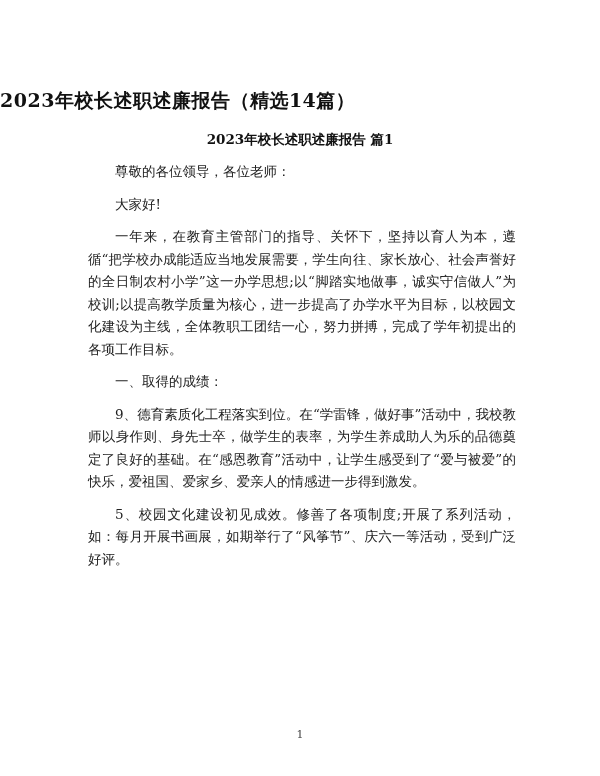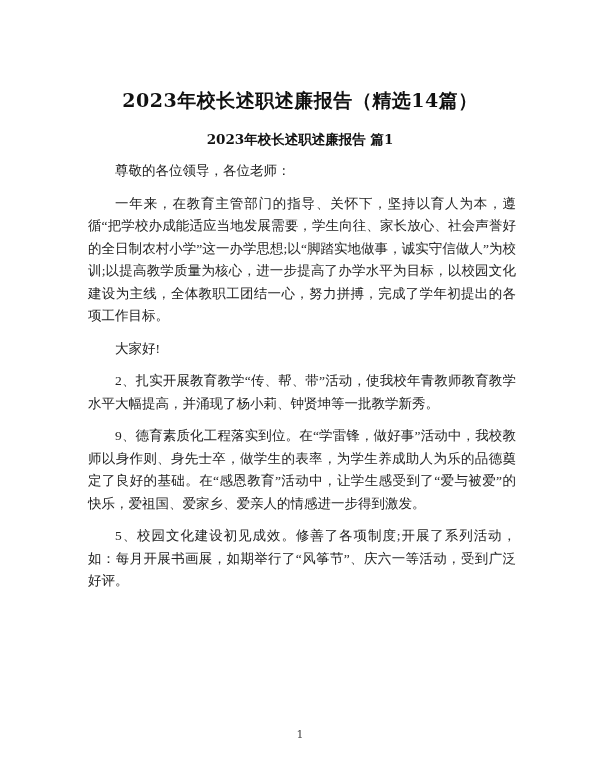--- a/index.html
+++ b/index.html
@@ -1,33 +1,33 @@
 <!DOCTYPE html>
 <html><head>
 <meta charset="utf-8">
 <style>
   html, body { margin:0; padding:0; background:#ffffff; }
   body { width:600px; height:776px; position:relative; overflow:hidden;
          font-family:"DejaVu Serif", "Liberation Serif", serif; color:#1a1a1a; }
-  .title { position:absolute; top:88px; left:0; width:600px; text-align:center;
+  .title { position:absolute; top:88px; left:0; width:600px; text-align:left;
            font-size:19px; font-weight:bold; letter-spacing:0.5px; color:#111; }
   .subtitle { position:absolute; top:131px; left:0; width:600px; text-align:center;
               font-size:13.5px; font-weight:bold; color:#111; }
   .body { position:absolute; top:160px; left:88px; width:428px; font-size:13.5px; line-height:22.5px; color:#222; }
-  .p { margin:0 0 10px 0; text-indent:27px; text-align:justify;font-family:Liberation Serif, serif; }
+  .p { margin:0 0 10px 0; text-indent:27px; text-align:justify; }
   .pagenum { position:absolute; top:728px; left:0; width:600px; text-align:center; font-size:11px; color:#444; }
 </style>
 </head>
 <body>
 
 <div>
   <div class="title">2023年校长述职述廉报告（精选14篇）</div>
   <div class="subtitle">2023年校长述职述廉报告 篇1</div>
   <div class="body">
     <p class="p">尊敬的各位领导，各位老师：</p>
+    <p class="p">大家好!</p>
     <p class="p">一年来，在教育主管部门的指导、关怀下，坚持以育人为本，遵循“把学校办成能适应当地发展需要，学生向往、家长放心、社会声誉好的全日制农村小学”这一办学思想;以“脚踏实地做事，诚实守信做人”为校训;以提高教学质量为核心，进一步提高了办学水平为目标，以校园文化建设为主线，全体教职工团结一心，努力拼搏，完成了学年初提出的各项工作目标。</p>
-    <p class="p">大家好!</p>
-    <p class="p">2、扎实开展教育教学“传、帮、带”活动，使我校年青教师教育教学水平大幅提高，并涌现了杨小莉、钟贤坤等一批教学新秀。</p>
+    <p class="p">一、取得的成绩：</p>
     <p class="p">9、德育素质化工程落实到位。在“学雷锋，做好事”活动中，我校教师以身作则、身先士卒，做学生的表率，为学生养成助人为乐的品德奠定了良好的基础。在“感恩教育”活动中，让学生感受到了“爱与被爱”的快乐，爱祖国、爱家乡、爱亲人的情感进一步得到激发。</p>
     <p class="p">5、校园文化建设初见成效。修善了各项制度;开展了系列活动，如：每月开展书画展，如期举行了“风筝节”、庆六一等活动，受到广泛好评。</p>
   </div>
   <div class="pagenum">1</div>
 </div>
 
 </body></html>

